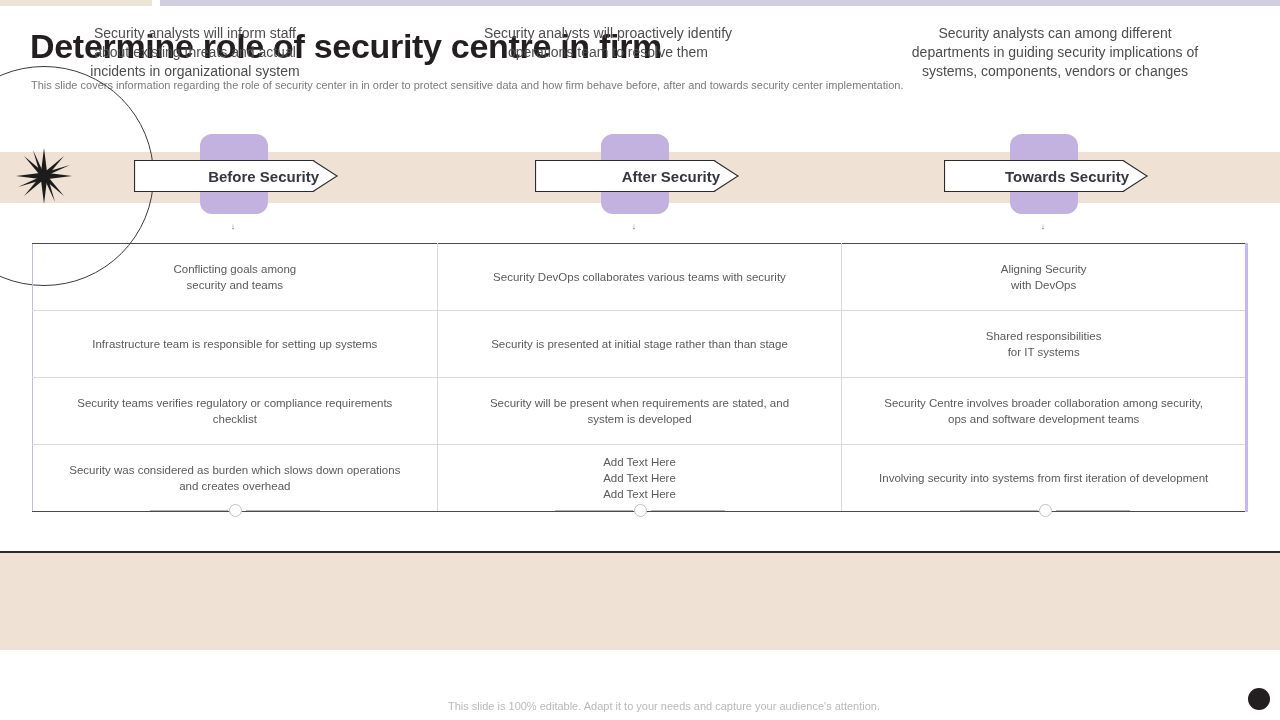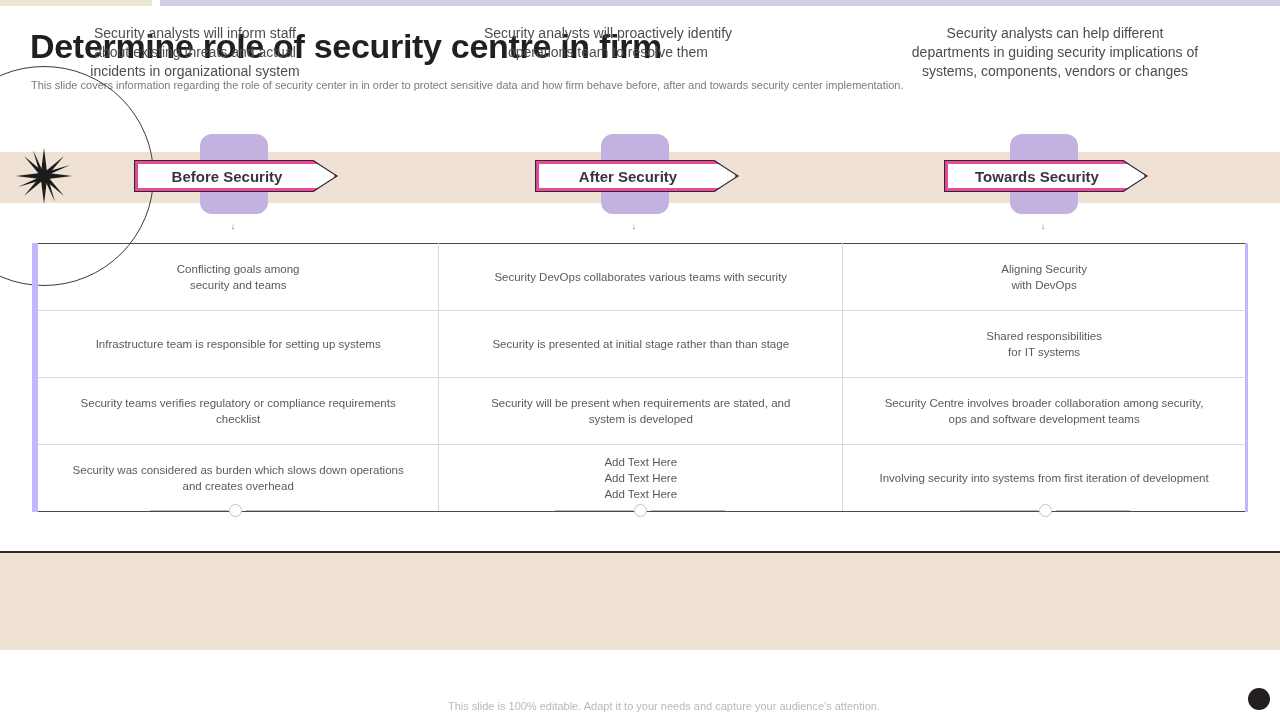--- a/index.html
+++ b/index.html
@@ -87,26 +87,26 @@
     left: 140px; top: 0;
     width: 68px; height: 80px;
     background: #c3b2e0;
     border-radius: 12px;
   }
   .chevron {
     position: absolute;
     left: 0; top: 26px;
     width: 204px; height: 32px;
     background: #ffffff;
-    border: 4px solid #ec4899;
+    border: 1px solid #ec4899;
     -webkit-clip-path: polygon(0 0, 88% 0, 100% 50%, 88% 100%, 0 100%);
     clip-path: polygon(0 0, 88% 0, 100% 50%, 88% 100%, 0 100%);
     display: flex;
     align-items: center;
-    justify-content: center;
+    justify-content: flex-end;
   }
   .chevron-outline {
     position: absolute;
     left: 0; top: 26px;
     width: 204px; height: 32px;
     pointer-events: none;
   }
   .chevron-label {
     font-size: 15px;
     font-weight: bold;
@@ -133,21 +133,21 @@
     text-align: center;
     vertical-align: middle;
     font-size: 11.5px;
     color: #5a5a5a;
     line-height: 16px;
     padding: 8px 14px;
     height: 67px;
   }
   .matrix tr:first-child td { border-top: 1px solid #4a4a4a; }
   .matrix tr:last-child td  { border-bottom: 1px solid #4a4a4a; }
-  .matrix td:first-child    { border-left: 6px solid #c4b5fd; }
+  .matrix td:first-child    { border-left: 1px solid #c4b5fd; }
   .matrix td:last-child     { border-right: 3px solid #c4b5fd; }
   .matrix td .line { display: block; }
 
   
   .rail {
     position: absolute;
     top: 504px;
     height: 14px;
   }
   .rail .seg {
@@ -353,21 +353,21 @@
   <div class="outcome" style="left:42px; width:306px;">
     <span class="line">Security analysts will inform staff</span>
     <span class="line">about existing threats and actual</span>
     <span class="line">incidents in organizational system</span>
   </div>
   <div class="outcome" style="left:440px; width:336px;">
     <span class="line">Security analysts will proactively identify</span>
     <span class="line">operations team to resolve them</span>
   </div>
   <div class="outcome" style="left:860px; width:390px;">
-    <span class="line">Security analysts can help different</span>
+    <span class="line">Security analysts can among different</span>
     <span class="line">departments in guiding security implications of</span>
     <span class="line">systems, components, vendors or changes</span>
   </div>
 
   <div class="footer-note">This slide is 100% editable. Adapt it to your needs and capture your audience's attention.</div>
   <div class="corner-dot"></div>
 
 </div>
 
 </body></html>

